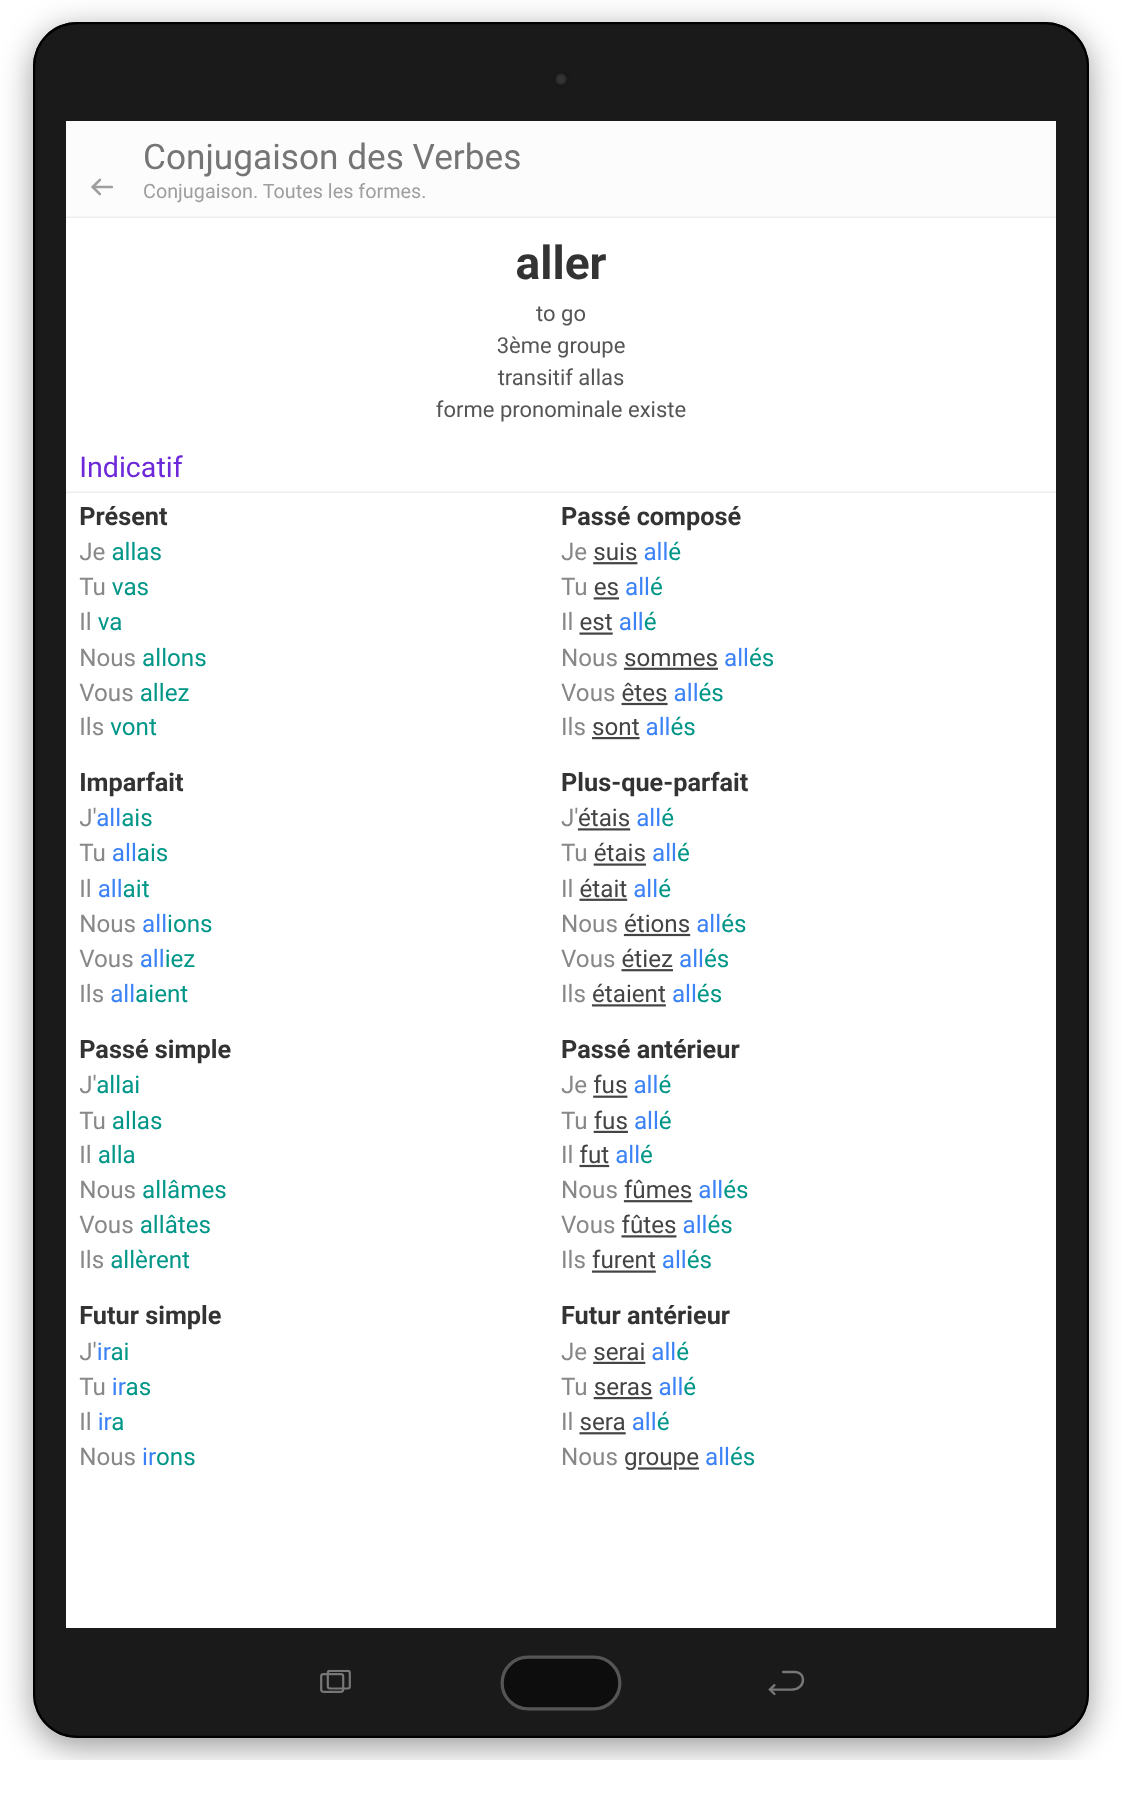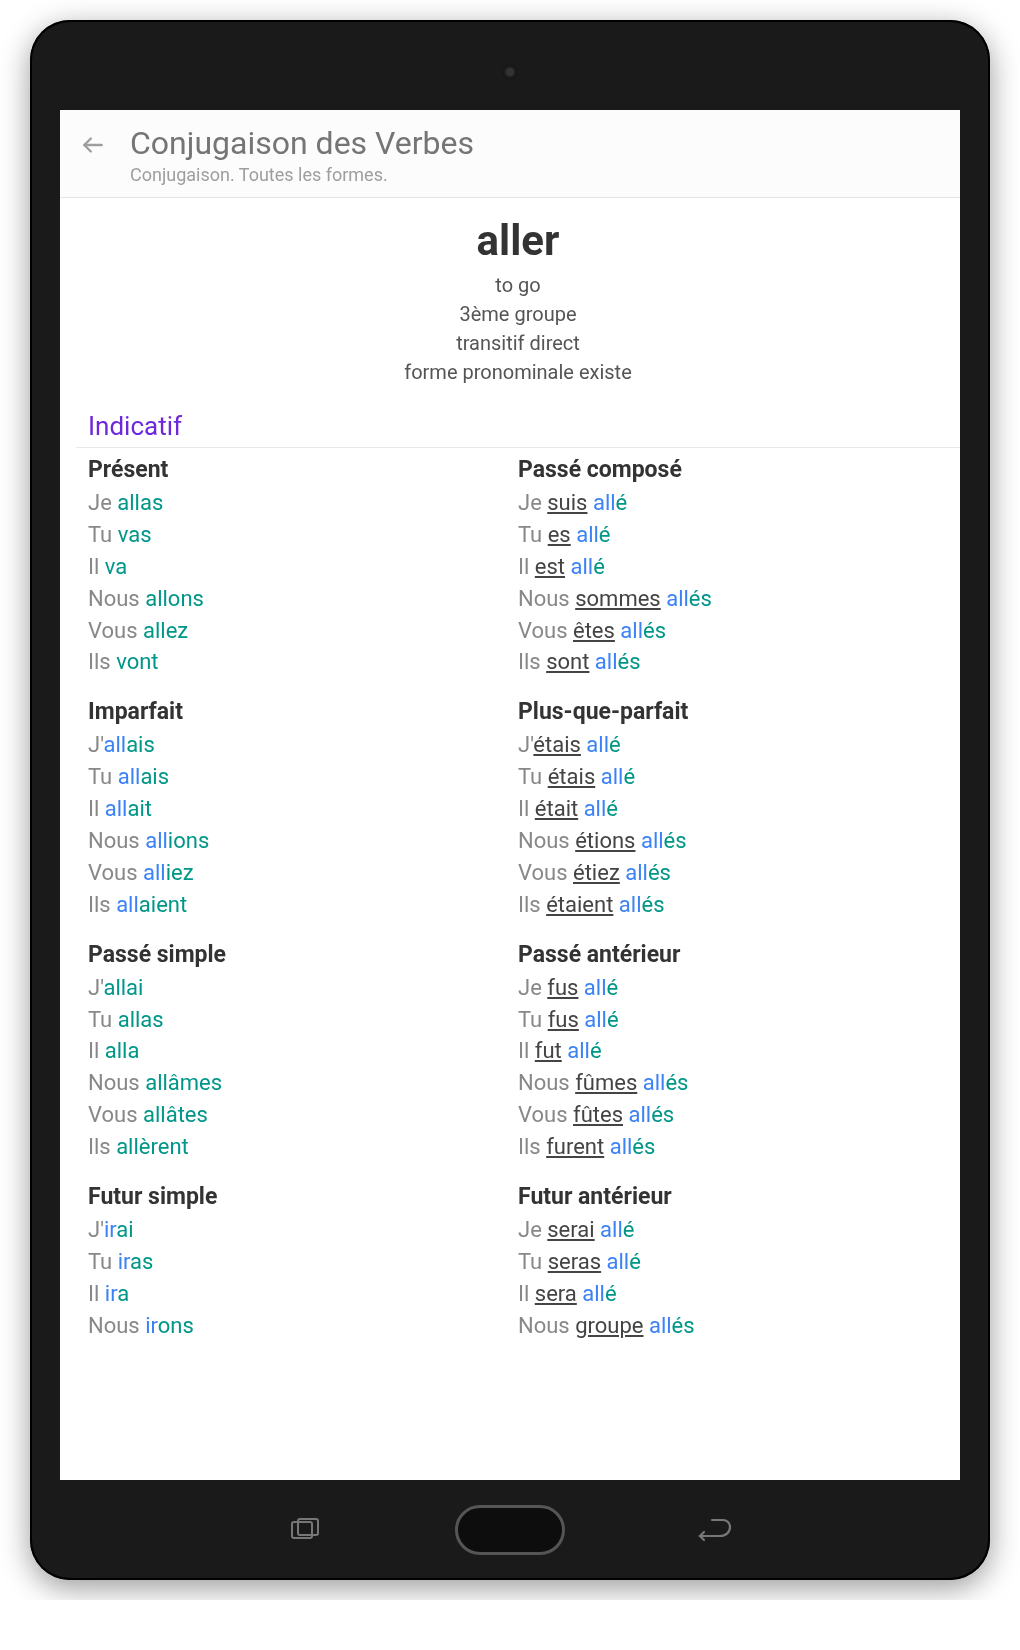--- a/index.html
+++ b/index.html
@@ -57,21 +57,21 @@
     overflow: hidden;
     position: relative;
     display: flex;
     flex-direction: column;
   }
   .app-bar {
     background: #fcfcfc;
     border-bottom: 1px solid #e5e5e5;
     padding: 14px 8px 12px 18px;
     display: flex;
-    align-items: flex-start;
+    align-items: flex-end;
     gap: 22px;
   }
   .back-arrow {
     width: 30px; height: 30px;
     display:flex; align-items:center; justify-content:center;
     margin-top: 6px;
     color: #9e9e9e;
     cursor: pointer;
   }
   .app-titles { flex:1; }
@@ -82,21 +82,21 @@
   }
   .app-subtitle {
     font-size: 18px;
     color: #9e9e9e;
     margin-top: 2px;
   }
   .content {
     flex: 1;
     background: #fff;
     overflow: hidden;
-    padding: 0 0 0 16px;
+    padding: 0 0 0 0;
   }
   .verb-header {
     text-align: center;
     padding: 18px 10px 22px 10px;
   }
   .verb-main {
     font-size: 42px;
     font-weight: 700;
     color: #333;
   }
@@ -157,21 +157,21 @@
       </div>
     </div>
 
     <div class="content">
 
       <div class="verb-header">
         <div class="verb-main">aller</div>
         <div class="verb-meta">
           <div>to go</div>
           <div>3ème groupe</div>
-          <div>transitif direct</div>
+          <div>transitif allas</div>
           <div>forme pronominale existe</div>
         </div>
       </div>
 
       <div class="mood-title">Indicatif</div>
 
       <div class="tense-grid" id="tense-grid">
           <div class="tense-block">
             <div class="tense-title">Présent</div>
             <div class="conj-row"><span class="pronoun">Je </span><span class="verb-teal">allas</span></div>

